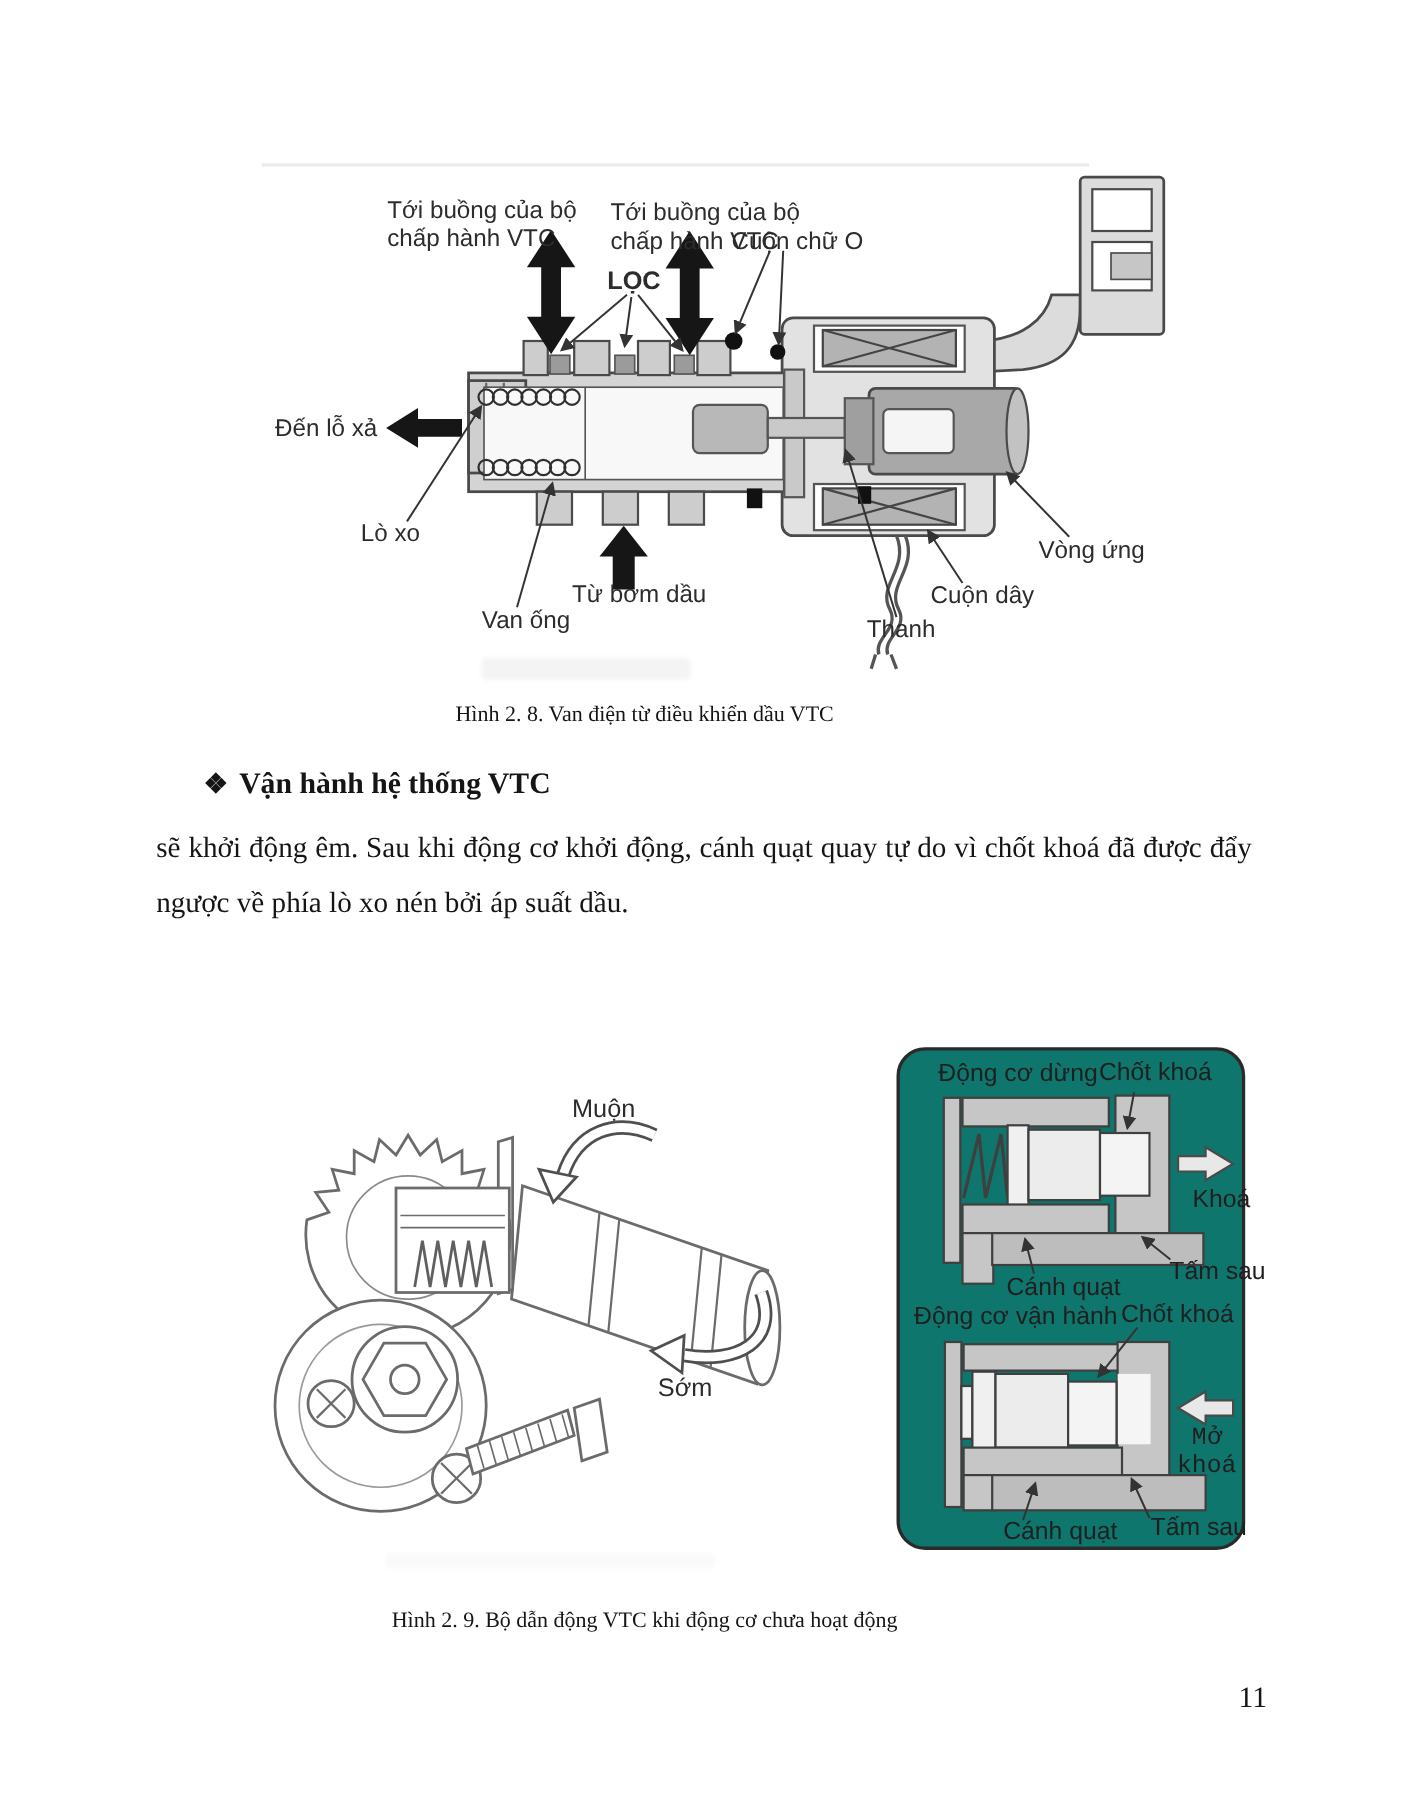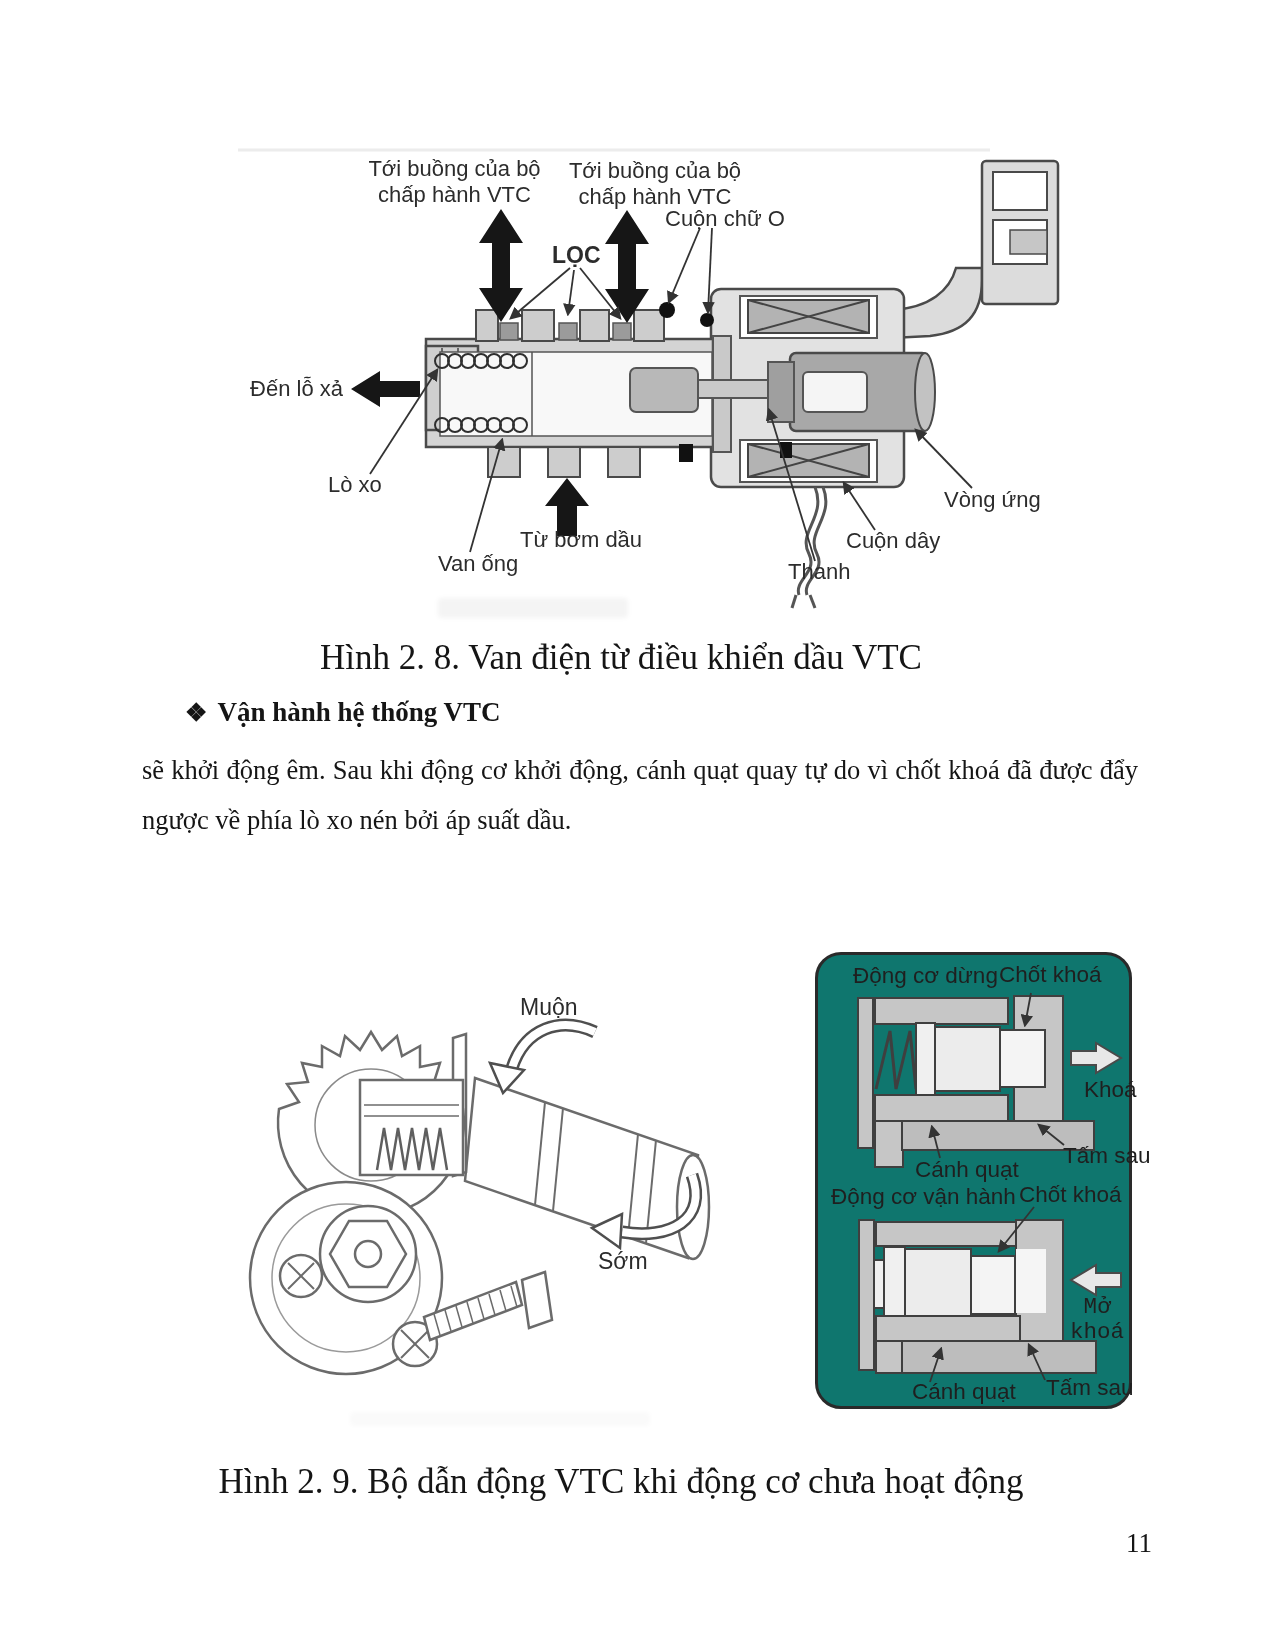--- a/index.html
+++ b/index.html
@@ -3,31 +3,31 @@
 <meta charset="utf-8">
 <style>
   html,body{margin:0;padding:0;background:#ffffff;}
   .page{position:relative;width:1275px;height:1650px;background:#fff;overflow:hidden;
         font-family:"Liberation Serif",serif;color:#151515;}
   
   .fig{position:absolute;}
   .fig svg{position:absolute;left:0;top:0;}
   .flabel{position:absolute;font-family:"Liberation Sans",sans-serif;font-size:22px;
           line-height:26px;color:#2c2c2c;white-space:nowrap;}
-  .flabel.wrap{white-space:normal;text-align:center;}
+  .flabel.wrap{white-space:normal;margin-top:22px;}
   .flabel.bold{font-weight:bold;font-size:23px;}
   .flabel.right{text-align:right;}
   .blabel{position:absolute;font-family:"Liberation Sans",sans-serif;font-size:22.5px;
           line-height:25px;color:#1f1f1f;white-space:nowrap;}
   .blabel.wrap{white-space:normal;text-align:center;font-family:Liberation Mono, monospace;}
   
   .vtc-box{position:absolute;left:585px;top:52px;width:311px;height:451px;
            border:3.5px solid #2a2a2a;border-radius:26px;background:#0f766e;}
   
-  .caption{position:absolute;left:0;width:1172px;text-align:center;font-size:35px;padding-left:35px;}
+  .caption{position:absolute;left:0;width:1172px;text-align:center;font-size:20px;}
   .heading{position:absolute;left:142px;font-size:27px;font-weight:bold;}
   .heading .bullet{display:inline-block;margin-right:10px;font-size:25px;}
   .para{position:absolute;left:142px;width:996px;font-size:26.5px;}
   .para .line{height:50px;line-height:50px;}
   .para .jline{text-align:justify;text-align-last:justify;}
   .pagenum{position:absolute;font-size:27px;}
   .artifact{position:absolute;background:rgba(0,0,0,0.045);filter:blur(2px);border-radius:4px;}
 </style>
 </head>
 <body>

